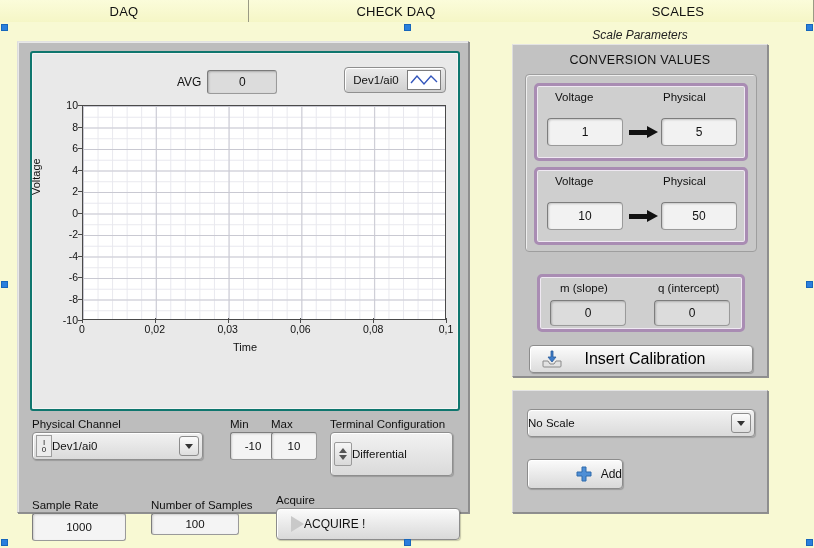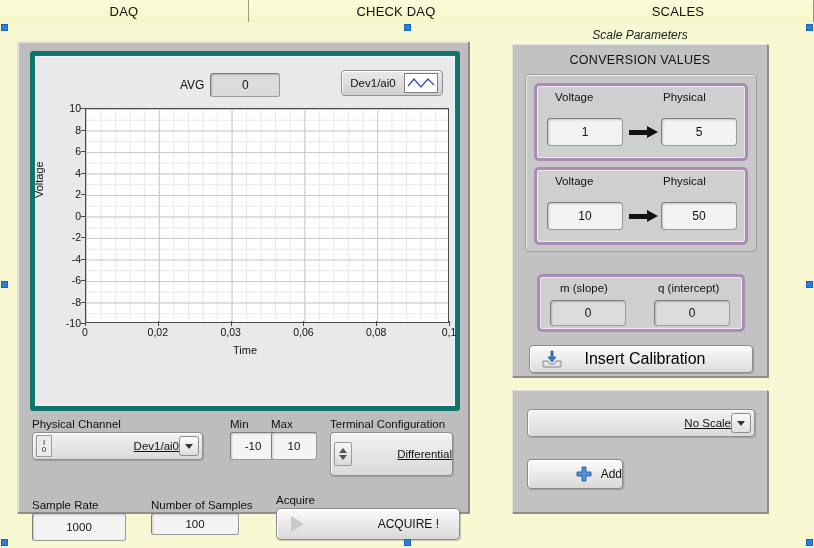--- a/index.html
+++ b/index.html
@@ -43,21 +43,21 @@
     background: #bdbdbd;
     border: 1px solid #8d8d8d;
     border-top-color: #e2e2e2;
     border-left-color: #dcdcdc;
     box-shadow: 1px 1px 0 #8f8f8f, inset 1px 1px 0 #e8e8e8;
   }
   #graphbox {
     position: absolute; left: 12px; top: 9px;
     width: 430px; height: 360px;
     background: #e9e9e9;
-    border: 5px solid #0f766e;
+    border: 2px solid #0f766e;
     border-radius: 3px;
     box-shadow: inset 0 0 0 1px #f4f4f4;
     text-decoration: underline;
   }
 
   
   #avgwrap {
     position: absolute; left: 145px; top: 17px;
     display: flex; align-items: center; gap: 6px;
   }
@@ -154,21 +154,21 @@
     box-shadow: inset 1px 1px 0 #fff, 1px 1px 1px rgba(0,0,0,.18);
   }
   .ioicon {
     width: 16px; height: 22px; margin-left: 3px;
     background: #ececec; border: 1px solid #9e9e9e;
     font-size: 8px; color: #222;
     display: flex; flex-direction: column;
     align-items: center; justify-content: center;
     line-height: 7px;
   }
-  .combotext { flex: 1; text-align: right; font-size: 11.5px; color: #111; text-decoration: underline; }
+  .combotext { flex: 1; text-align: left; font-size: 11.5px; color: #111; }
   .dropbtn {
     width: 20px; height: 20px; margin-right: 3px;
     background: linear-gradient(#fbfbfb, #dedede);
     border: 1px solid #8c8c8c; border-radius: 3px;
     display: flex; align-items: center; justify-content: center;
   }
   .caret {
     width: 0; height: 0;
     border-left: 4px solid transparent;
     border-right: 4px solid transparent;
@@ -443,21 +443,21 @@
 
     <div class="ctlgroup" style="left:133px; top:457px;">
       <div class="ctl-label">Number of Samples</div>
       <div class="inputbox" style="width:88px;height:22px;">100</div>
     </div>
 
     <div class="ctlgroup" style="left:258px; top:452px;">
       <div class="ctl-label">Acquire</div>
       <div class="btn" style="width:184px;height:32px;">
         <i class="playtri"></i>
-        <span style="flex:1;text-align:right;padding-right:20px;">ACQUIRE !</span>
+        <span style="flex:1;text-align:left;padding-right:20px;">ACQUIRE !</span>
       </div>
     </div>
   </div>
 
   <div id="scaleparamlabel">Scale Parameters</div>
 
   <div id="rightpanel">
     <div id="convhdr">CONVERSION VALUES</div>
 
     <div id="convbox">

